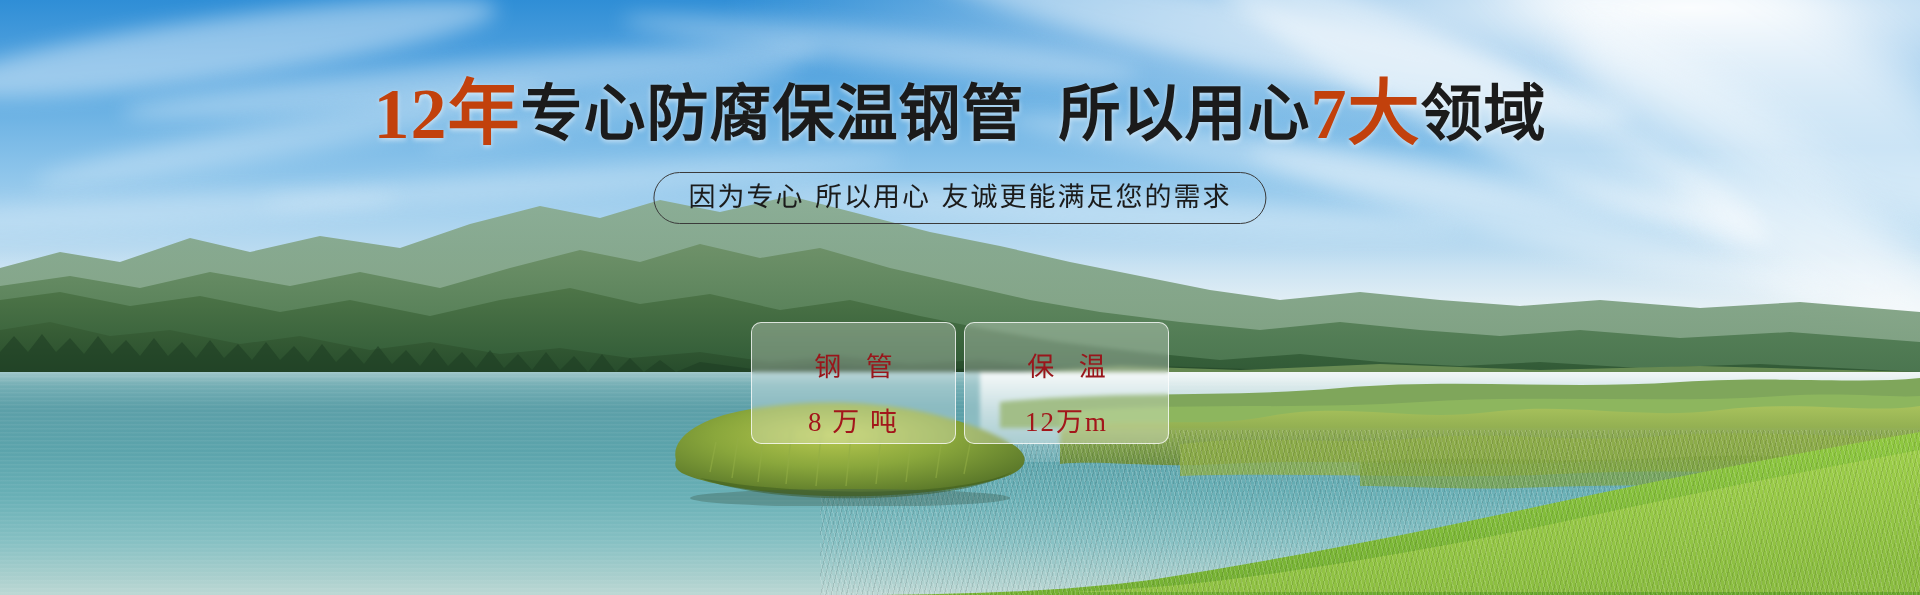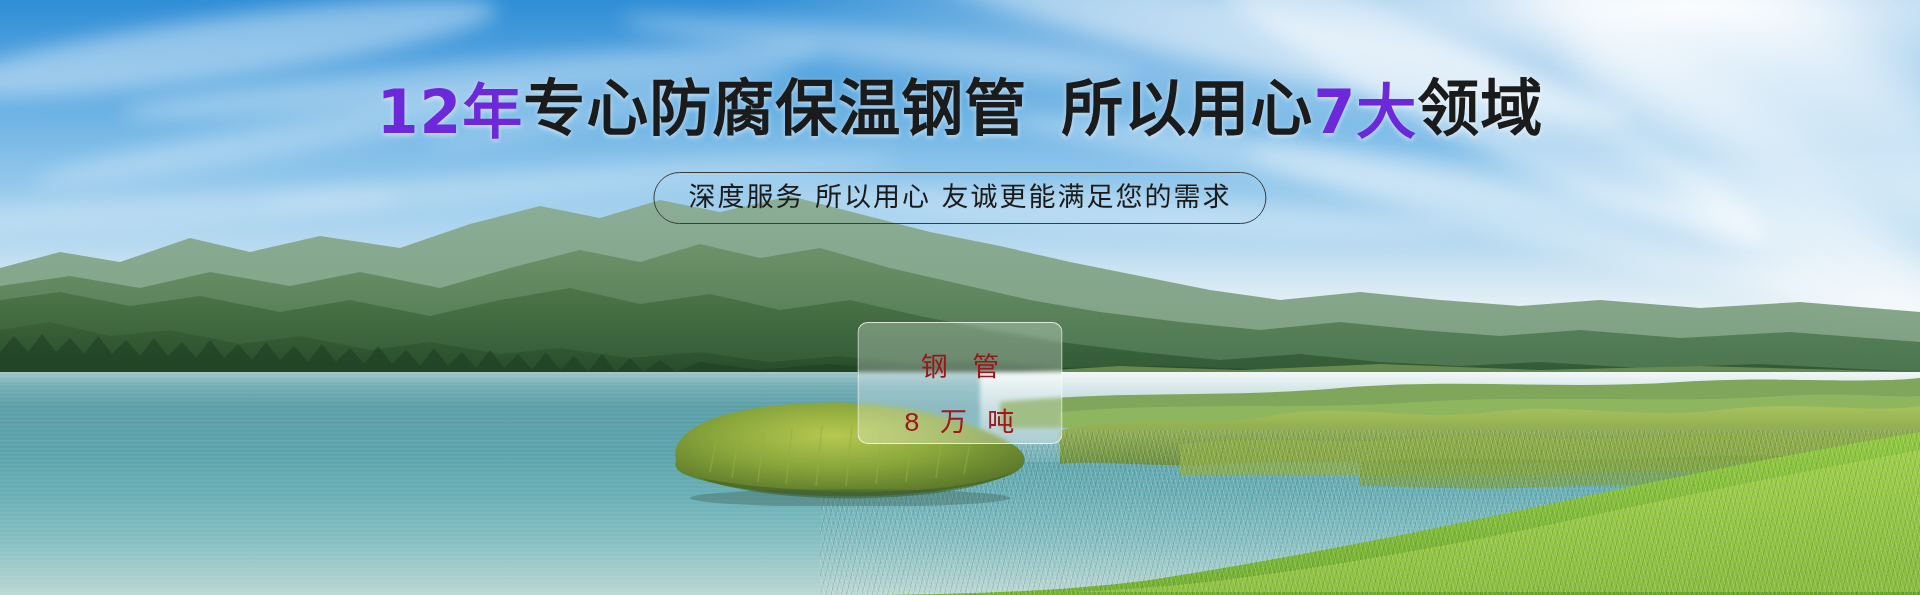--- a/index.html
+++ b/index.html
@@ -114,21 +114,21 @@
     text-align:center;
     font-family:"DejaVu Sans","Liberation Sans",sans-serif;
     font-weight:bold;
     font-size:62px;
     line-height:1;
     letter-spacing:1px;
     color:#1b1b1b;
     white-space:nowrap;
     text-shadow:0 2px 5px rgba(255,255,255,.55);
   }
-  .hl-red{ color:#6d28d9; font-size:60px; vertical-align:-3px; }
+  .hl-red{ color:#c2410c; font-size:72px; vertical-align:-3px;font-family:Liberation Serif, serif; }
   .hl-gap{ display:inline-block; width:34px; }
 
   
   .pill{
     position:absolute; top:172px; left:50%; transform:translateX(-50%);
     height:50px; line-height:48px;
     padding:0 34px;
     border:1px solid #3b3b3b;
     border-radius:26px;
     font-size:27px;
@@ -160,21 +160,21 @@
     font-size:27px;
     letter-spacing:8px;
     text-indent:8px;
     margin-bottom:16px;
     font-family:"DejaVu Sans","Liberation Sans",sans-serif;
   }
   .card-value{
     color:#a3161b;
     font-size:27px;
     letter-spacing:2px;
-    font-family:Liberation Mono, monospace;
+    font-family:Liberation Serif, serif;
     white-space:nowrap;
   }
   .card-value sup{ font-size:16px; vertical-align:super; }
 </style>
 </head>
 <body>
 
 <div class="banner">
 
   <div class="sky"></div>
@@ -327,27 +327,31 @@
       </g>
       <ellipse cx="210" cy="112" rx="160" ry="9" fill="#3a5a4a" opacity=".35"></ellipse>
     </svg>
   </div>
 
   <div class="headline">
     <span class="hl-red">12</span><span class="hl-red">年</span><span>专心防腐保温钢管</span><span class="hl-gap"></span><span>所以用心</span><span class="hl-red">7</span><span class="hl-red">大</span><span>领域</span>
   </div>
 
   <div class="pill">
-    <span>深度服务 所以用心 友诚更能满足您的需求</span>
+    <span>因为专心 所以用心 友诚更能满足您的需求</span>
   </div>
 
   <div class="cards">
 
     <div class="card">
       <div class="card-label">钢 管</div>
       <div class="card-value"><span>8 万 吨</span></div>
     </div>
 
 
+    <div class="card">
+      <div class="card-label">保 温</div>
+      <div class="card-value"><span>12万m</span></div>
+    </div>
 
   </div>
 
 </div>
 
 </body></html>

